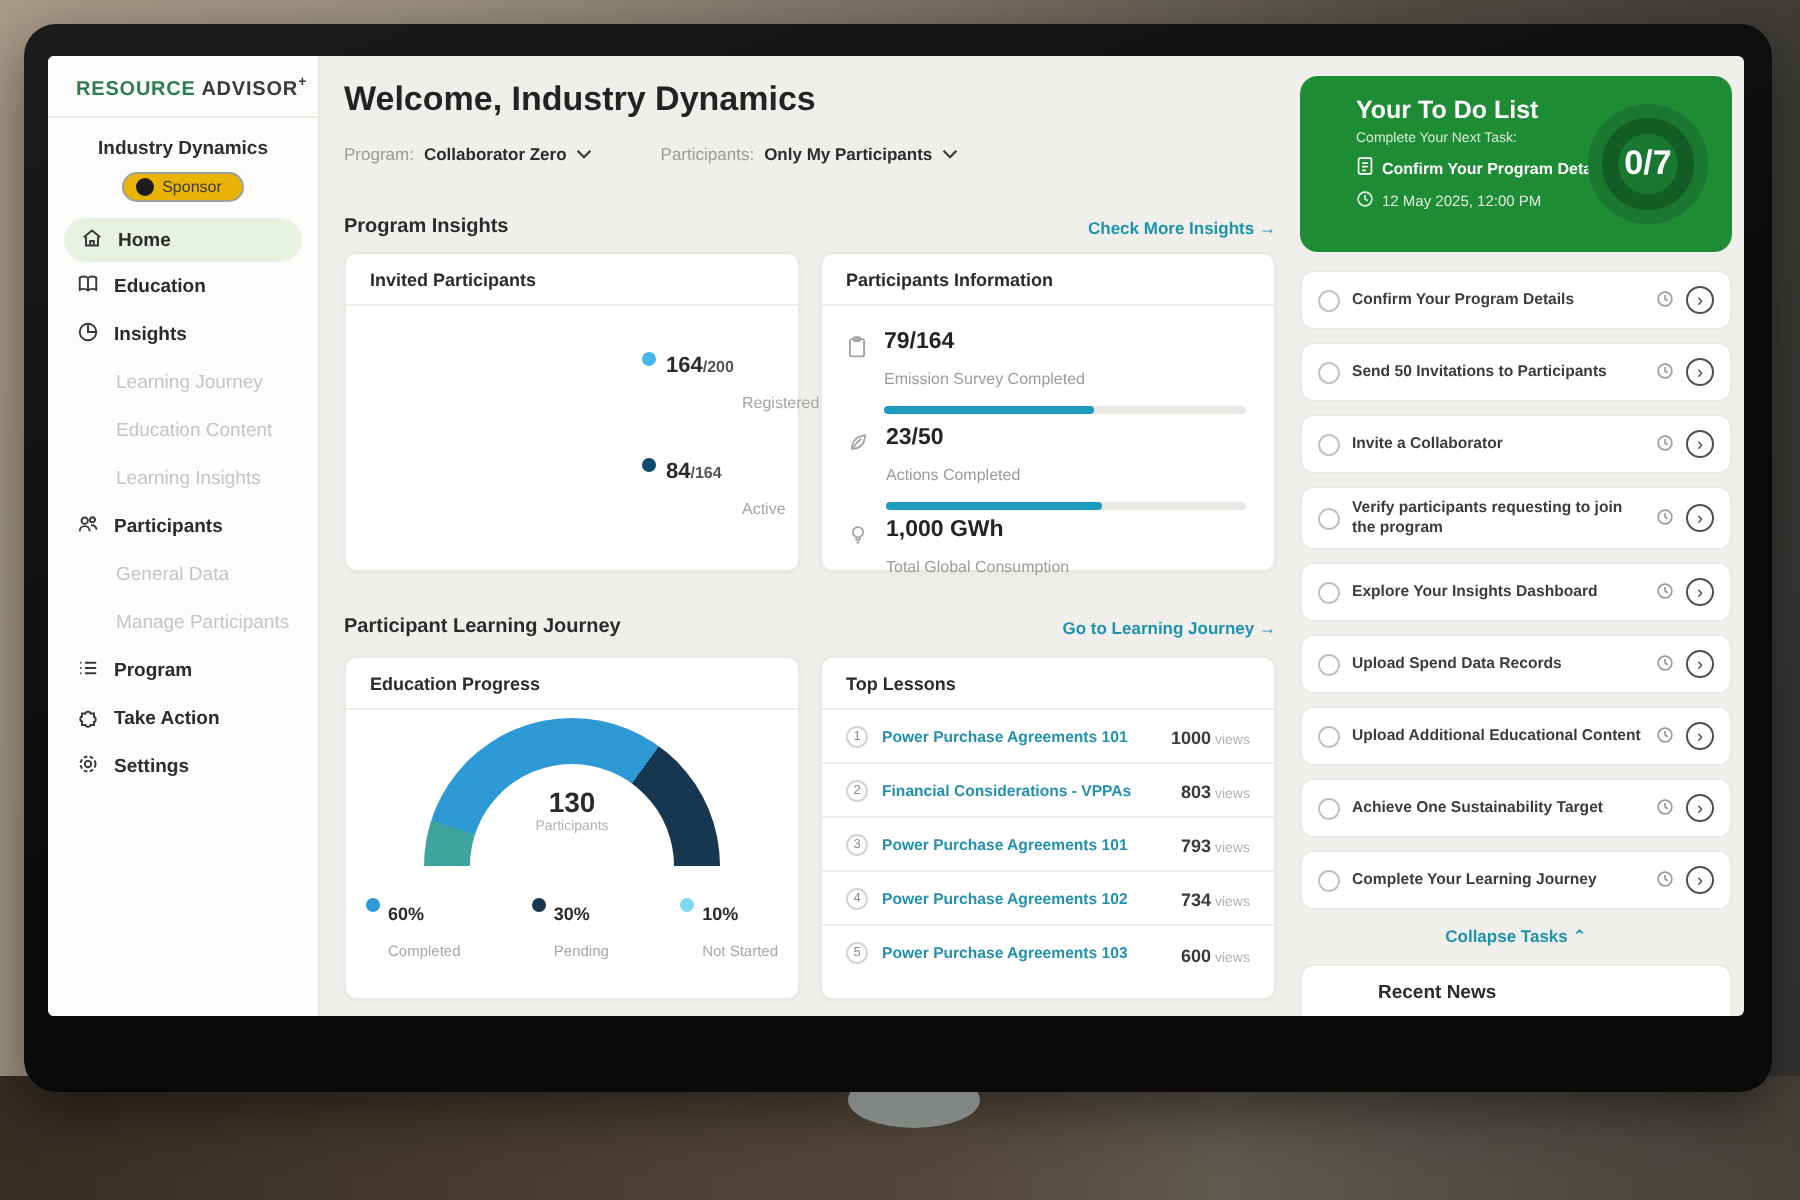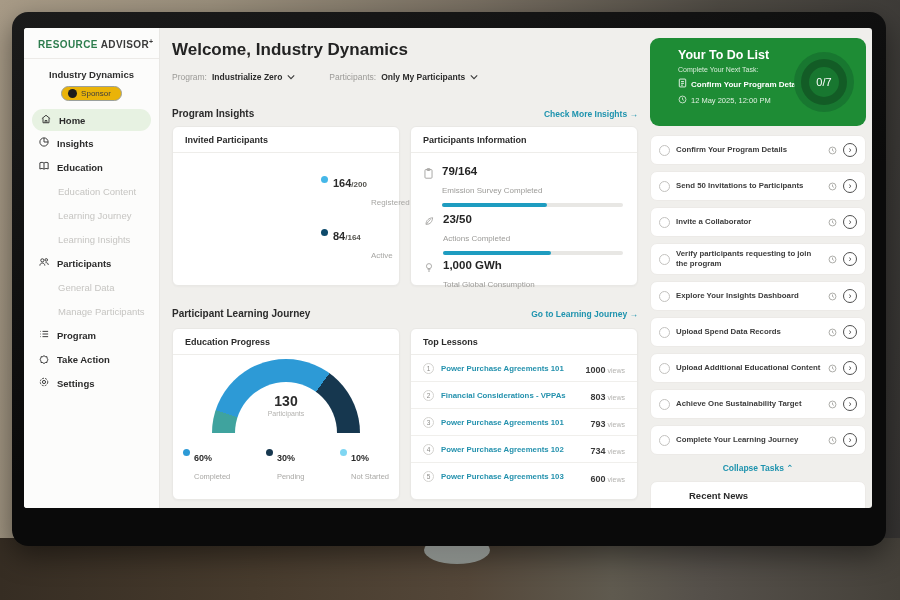--- a/index.html
+++ b/index.html
@@ -99,21 +99,21 @@
   .rightpanel { position:absolute; left:624px; top:0; width:224px; height:480px; padding:10px 6px 0 2px; }
   .todo-card { position:relative; background:#1e8c35; border-radius:9px; height:88px; padding:10px 28px; color:#fff; overflow:hidden; }
   .todo-card .t { font-size:12.5px; font-weight:bold; }
   .todo-card .sub { font-size:7px; color:#d8ecd9; margin-top:4px; }
   .todo-card .task { display:flex; gap:4px; align-items:center; font-size:8px; font-weight:bold; margin-top:5px; }
   .todo-card .due { display:flex; gap:4px; align-items:center; font-size:7.5px; color:#e2f0e2; margin-top:5px; }
   .todo-ring { position:absolute; right:12px; top:14px; width:60px; height:60px; border-radius:50%; background:#187730;
     display:flex; align-items:center; justify-content:center; }
   .todo-ring .inner { width:46px; height:46px; border-radius:50%; border:8px solid #135c26;
     display:flex; align-items:center; justify-content:center; }
-  .todo-ring .pv { font-size:11px; font-weight:normal; color:#fff; }
+  .todo-ring .pv { font-size:17px; font-weight:bold; color:#fff; }
   .tasks { display:flex; flex-direction:column; gap:6px; margin-top:9px; }
   .task-card { background:#fff; border:1px solid #eceae7; border-radius:7px; min-height:28px;
     display:flex; align-items:center; gap:6px; padding:5px 8px; }
   .task-card .cb { width:11px; height:11px; border:1.2px solid #c3c2bf; border-radius:50%; flex:0 0 auto; }
   .task-card .lab { flex:1; font-size:7.8px; font-weight:bold; color:#3c3c3c; line-height:1.3; }
   .task-card .go { width:14px; height:14px; border:1.2px solid #4f4f4f; border-radius:50%; flex:0 0 auto;
     display:flex; align-items:center; justify-content:center; font-size:9px; color:#3c3c3c; padding-bottom:1px; }
   .collapse { text-align:center; margin-top:8px; font-size:8.5px; font-weight:bold; color:#1e93ae; cursor:pointer; }
   .news-card { margin-top:8px; background:#fff; border:1px solid #eceae7; border-radius:7px 7px 0 0; height:40px; padding:8px 10px; }
   .news-card .t { font-size:9.5px; font-weight:bold; color:#2b2b2b; border-bottom:1px solid #eeedea; padding-bottom:7px;margin-left:28px; }
@@ -142,37 +142,37 @@
         <div class="nav">
           <div class="nav-item active">
             <span><svg width="12" height="12" viewBox="0 0 16 16" fill="none" stroke="#3a3a3a" stroke-width="1.3">
                   <path d="M2.5 7.5 8 3l5.5 4.5M4 7v6h8V7"></path>
                   <path d="M6.8 13v-3h2.4v3"></path>
                 </svg></span>
             <span>Home</span>
           </div>
           <div class="nav-item">
             <span><svg width="12" height="12" viewBox="0 0 16 16" fill="none" stroke="#3a3a3a" stroke-width="1.3">
+                  <path d="M2.5 3.8C4.5 2.8 6.6 2.9 8 4.1c1.4-1.2 3.5-1.3 5.5-.3V12c-2-1-4.1-.9-5.5.3-1.4-1.2-3.5-1.3-5.5-.3Z"></path>
+                  <path d="M8 4.1v8.2"></path>
+                </svg></span>
+            <span>Education</span>
+          </div>
+          <div class="nav-item">
+            <span><svg width="12" height="12" viewBox="0 0 16 16" fill="none" stroke="#3a3a3a" stroke-width="1.3">
                   <circle cx="8" cy="8" r="5.5"></circle>
                   <path d="M8 2.5V8h5.5"></path>
                 </svg></span>
             <span>Insights</span>
           </div>
-          <div class="nav-item">
-            <span><svg width="12" height="12" viewBox="0 0 16 16" fill="none" stroke="#3a3a3a" stroke-width="1.3">
-                  <path d="M2.5 3.8C4.5 2.8 6.6 2.9 8 4.1c1.4-1.2 3.5-1.3 5.5-.3V12c-2-1-4.1-.9-5.5.3-1.4-1.2-3.5-1.3-5.5-.3Z"></path>
-                  <path d="M8 4.1v8.2"></path>
-                </svg></span>
-            <span>Education</span>
+          <div class="nav-item sub">
+            <span>Learning Journey</span>
           </div>
           <div class="nav-item sub">
             <span>Education Content</span>
-          </div>
-          <div class="nav-item sub">
-            <span>Learning Journey</span>
           </div>
           <div class="nav-item sub">
             <span>Learning Insights</span>
           </div>
           <div class="nav-item">
             <span><svg width="12" height="12" viewBox="0 0 16 16" fill="none" stroke="#3a3a3a" stroke-width="1.3">
                   <circle cx="5.8" cy="5.8" r="2.1"></circle>
                   <path d="M2.5 12.8c0-2 1.5-3.4 3.3-3.4s3.3 1.4 3.3 3.4"></path>
                   <circle cx="11" cy="5.2" r="1.7"></circle>
                   <path d="M10 8.9c1.9-.4 3.7.9 3.7 3"></path>
@@ -207,21 +207,21 @@
           </div>
         </div>
       </div>
 
       <div class="main">
         <div class="welcome">Welcome, Industry Dynamics</div>
 
         <div class="filters">
           <div class="filter">
             <span class="lab">Program:</span>
-            <span class="val">Industrialize Zero</span>
+            <span class="val">Collaborator Zero</span>
             <span class="chev"><svg width="8" height="6" viewBox="0 0 10 6" fill="none" stroke="#3a3a3a" stroke-width="1.4">
                   <path d="M1 1l4 4 4-4"></path>
                 </svg></span>
           </div>
           <div class="filter">
             <span class="lab">Participants:</span>
             <span class="val">Only My Participants</span>
             <span class="chev"><svg width="8" height="6" viewBox="0 0 10 6" fill="none" stroke="#3a3a3a" stroke-width="1.4">
                   <path d="M1 1l4 4 4-4"></path>
                 </svg></span>

